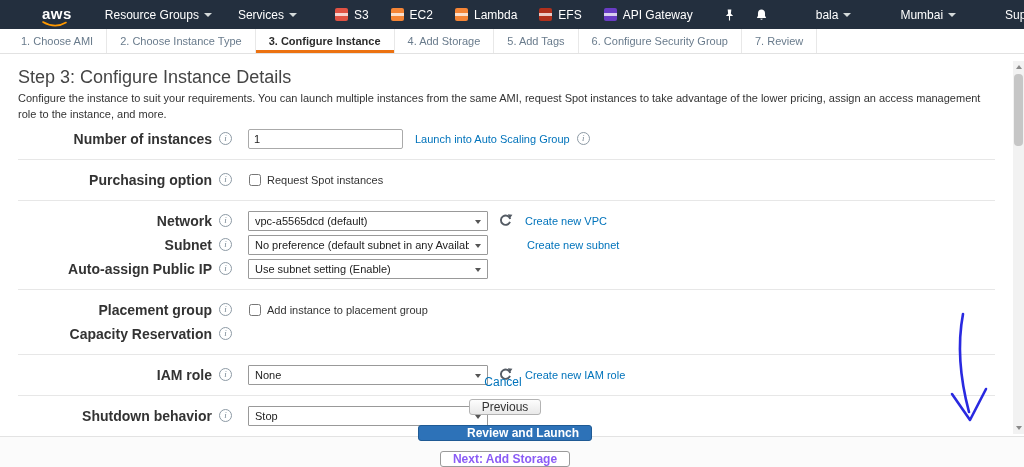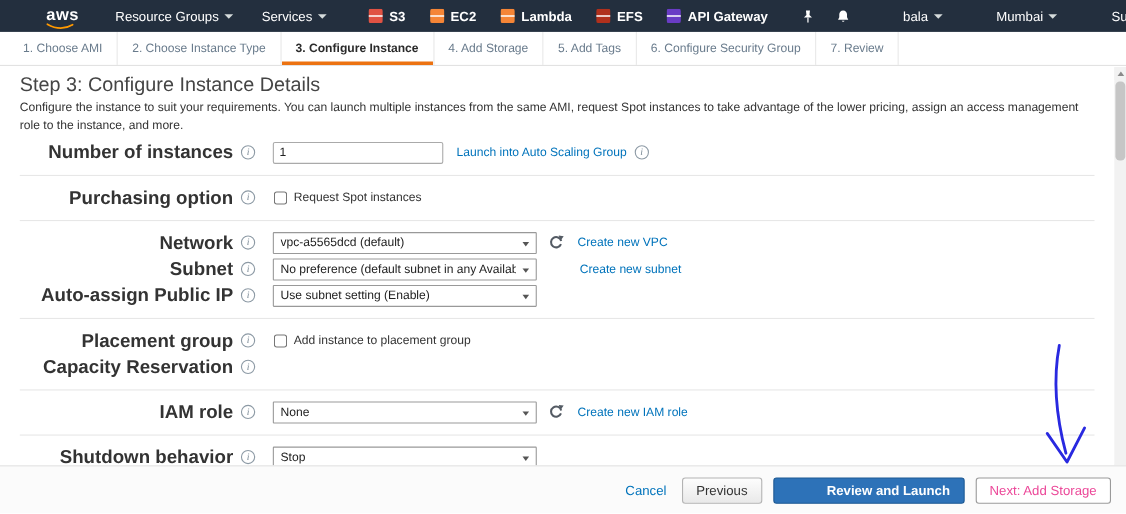--- a/index.html
+++ b/index.html
@@ -10,47 +10,47 @@
   
   .topnav { position:absolute; top:0; left:0; right:0; height:29px; background:#232f3e;
             display:flex; align-items:center; color:#fff; font-size:12px; z-index:5; }
   .aws-logo { margin:0 20px 0 42px; font-weight:bold; font-size:15px; letter-spacing:.5px;
               position:relative; line-height:1; cursor:pointer; padding-bottom:2px; }
   .aws-logo svg { position:absolute; left:0; bottom:-5px; }
   .nav-item { display:flex; align-items:center; gap:5px; padding:0 13px; height:29px; cursor:pointer; white-space:nowrap; }
   .caret { width:0; height:0; border-left:4px solid transparent; border-right:4px solid transparent;
            border-top:4px solid #d5dbdb; margin-top:1px; }
   .shortcut { display:flex; align-items:center; gap:6px; padding:0 11px; height:25px;
-              font-weight:bold; cursor:pointer; white-space:nowrap; }
+              font-weight:normal; cursor:pointer; white-space:nowrap; }
   .svc-icon { width:13px; height:13px; border-radius:2px; display:inline-block; flex:none;
               background-image:linear-gradient(to bottom, rgba(255,255,255,0) 40%, rgba(255,255,255,.75) 40%, rgba(255,255,255,.75) 58%, rgba(255,255,255,0) 58%); }
   .svc-s3  { background-color:#e05243; }
   .svc-ec2 { background-color:#f58536; }
   .svc-lambda { background-color:#f58536; }
   .svc-efs { background-color:#b0301c; }
   .svc-apigw { background-color:#693cc5; }
   .pin { margin-left:12px; display:flex; align-items:center; height:29px; padding:0 8px; cursor:pointer; }
   .nav-right { margin-left:auto; display:flex; align-items:center; padding-right:8px;gap:23px; }
   .bell { display:flex; align-items:center; padding:0 12px; height:29px; cursor:pointer; }
 
   
-  .wizard { position:absolute; top:29px; left:0; right:0; height:31px; background:#fff;
+  .wizard { position:absolute; top:29px; left:0; right:0; height:25px; background:#fff;
             display:flex; align-items:stretch; border-bottom:1px solid #e2e2e2; padding-left:8px; z-index:4; }
   .step { display:flex; align-items:center; padding:0 13px; font-size:11px; color:#697b8c;
           border-right:1px solid #e8e8e8; cursor:pointer; white-space:nowrap; }
   .step.active { color:#2b2b2b; font-weight:bold; box-shadow:inset 0 -3px 0 #ec7211; }
 
   
   .content { position:absolute; top:60px; left:0; right:11px; bottom:39px; overflow:hidden; }
   .page-title { font-size:18px; font-weight:400; color:#454545; margin:7px 0 3px 18px; }
   .page-desc { font-size:11px; color:#333; margin:0 30px 0 18px; line-height:1.45; max-width:975px; }
   .form { margin-top:4px; }
   .form-row { display:flex; align-items:center; height:24px; }
   .label-col { width:232px; display:flex; justify-content:flex-end; align-items:center; gap:7px; flex:none; }
-  .form-label { font-size:17px; font-weight:bold; color:#333; text-align:right; line-height:1.15; }
+  .form-label { font-size:14px; font-weight:bold; color:#333; text-align:right; line-height:1.15; }
   .info-icon { width:13px; height:13px; border:1px solid #8d9aa5; border-radius:50%; color:#7b8a96;
                font-size:9px; font-family:"Liberation Serif", serif; font-style:italic;
                display:inline-flex; align-items:center; justify-content:center; flex:none;
                cursor:pointer; line-height:1; background:#fff; }
   .control-col { display:flex; align-items:center; margin-left:16px; }
   .text-input { width:155px; height:20px; border:1px solid #aaa; border-radius:2px; font-size:11px;
                 padding:0 5px; font-family:inherit; color:#222; }
   .selectbox { width:240px; height:20px; border:1px solid #999; border-radius:1px; background:#fff;
                display:flex; align-items:center; padding:0 18px 0 6px; font-size:11px; color:#222;
                position:relative; cursor:pointer; flex:none; }
@@ -60,29 +60,29 @@
                       border-top:4.5px solid #555; }
   .checkbox { width:12px; height:12px; margin:0 6px 0 1px; cursor:pointer; }
   .check-label { font-size:11px; color:#333; }
   .refresh { margin-left:10px; cursor:pointer; flex:none; }
   .form-link { font-size:11px; color:#0073bb; text-decoration:none; margin-left:12px; cursor:pointer; white-space:nowrap; }
   .link-indent { margin-left:39px; }
   .ml7 { margin-left:7px; }
   .sep { border-top:1px solid #e7e7e7; margin:8px 18px; }
 
   
-  .footer { position:absolute; left:0; right:0; bottom:0; height:44px; background:#fbfbfb;
+  .footer { position:absolute; left:0; right:0; bottom:0; height:31px; background:#fbfbfb;
             border-top:1px solid #e3e3e3; display:flex; align-items:center; justify-content:flex-end;
-            gap:10px; padding-right:14px; font-size:12px; z-index:6; }
+            gap:10px; padding-right:14px; font-size:12px; z-index:6;flex-direction:column; }
   .cancel-link { color:#0073bb; cursor:pointer; margin-right:4px; text-decoration:none; }
   .btn { height:24px; padding:0 12px; border-radius:3px; font-size:12px; display:inline-flex;
          align-items:center; cursor:pointer; font-family:inherit; }
   .btn-default { background:linear-gradient(#fdfdfd,#e9e9e9); border:1px solid #b3b3b3; color:#333; }
   .btn-primary { background:#2d72b8; border:1px solid #1f5a94; color:#fff; font-weight:bold;padding-left:48px; }
-  .btn-next { background:#fff; border:1px solid #9a9a9a; color:#ec4899; font-weight:normal; }
+  .btn-next { background:#fff; border:1px solid #9a9a9a; color:#8b5cf6; font-weight:bold; }
 
   
   .scrollbar { position:absolute; top:61px; right:0; width:11px; bottom:33px; background:#f2f2f2; z-index:5; }
   .sb-arrow { position:absolute; left:0; width:11px; height:12px; display:flex; align-items:center;
               justify-content:center; background:#f2f2f2; cursor:pointer; }
   .sb-up { top:0; } .sb-down { bottom:0; }
   .sb-tri-up { width:0; height:0; border-left:3px solid transparent; border-right:3px solid transparent;
                border-bottom:4px solid #8a8a8a; }
   .sb-tri-down { width:0; height:0; border-left:3px solid transparent; border-right:3px solid transparent;
                  border-top:4px solid #8a8a8a; }

